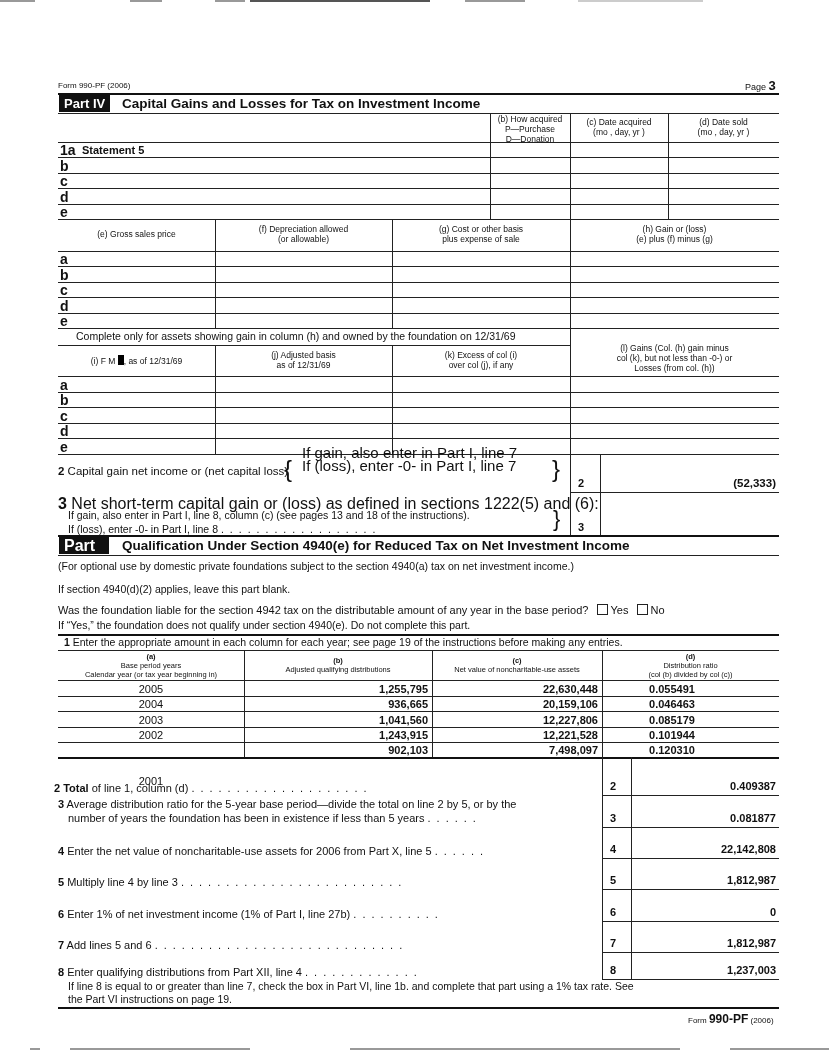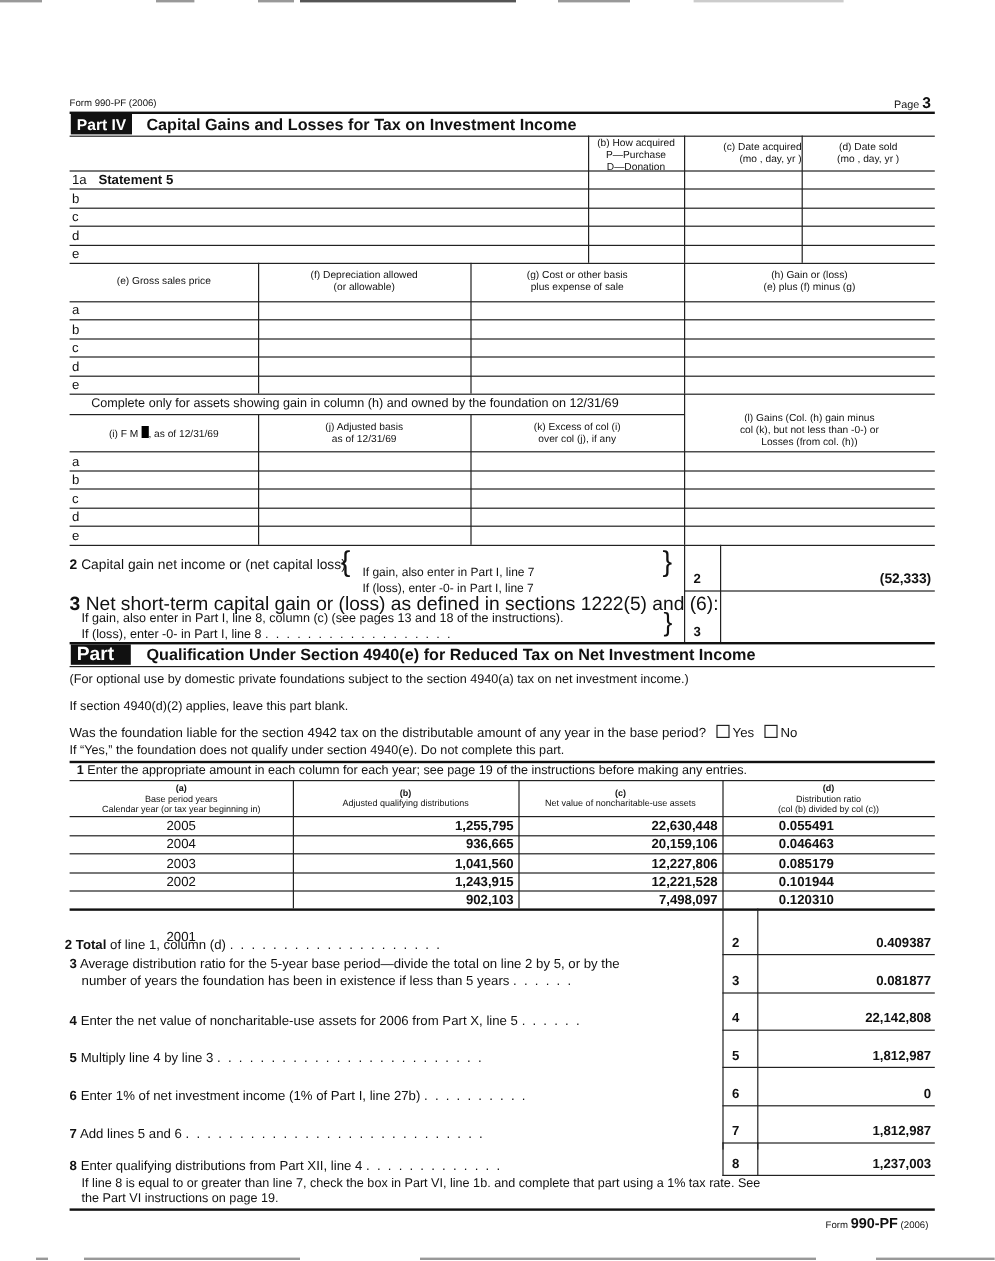--- a/index.html
+++ b/index.html
@@ -11,21 +11,21 @@
   .vline { position:absolute; width:0; border-left:1px solid #222; }
   .t { position:absolute; white-space:nowrap; font-size:11px; line-height:13px; }
   .small { font-size:8.5px; line-height:10px; }
   .tiny { font-size:7.5px; line-height:9px; }
   .center { text-align:center; }
   .right { text-align:right; }
   .bold { font-weight:bold; }
   .partbox { position:absolute; background:#111; color:#fff; font-weight:bold;
              font-size:13px; line-height:17px; padding:0 5px; }
   .parttitle { position:absolute; font-weight:bold; font-size:13.5px; line-height:17px; white-space:nowrap; }
-  .rowlet { position:absolute; font-weight:normal; font-size:11px; line-height:13px; }
+  .rowlet { position:absolute; font-weight:bold; font-size:14px; line-height:13px; }
   .cb { display:inline-block; width:9px; height:9px; border:1px solid #222; vertical-align:-1px; margin:0 2px 0 6px; }
   .redact { display:inline-block; width:6px; height:10px; background:#000; vertical-align:-1px; }
   .dots { letter-spacing:6px; }
 </style>
 </head>
 <body>
 
 <div class="scanline" style="left:0;width:35px;"></div>
 <div class="scanline" style="left:130px;width:32px;"></div>
 <div class="scanline" style="left:215px;width:30px;"></div>
@@ -44,21 +44,21 @@
 <div class="parttitle" style="left:122px;top:95px;">Capital Gains and Losses for Tax on Investment Income</div>
 <div class="hline" style="left:58px;width:721px;top:113px;"></div>
 
 <div class="t small center" style="left:58px;width:432px;top:117px;">
 </div>
 <div class="t small center" style="left:490px;width:80px;top:114px;">
   <div>(b) How acquired</div>
   <div>P—Purchase</div>
   <div>D—Donation</div>
 </div>
-<div class="t small center" style="left:570px;width:98px;top:117px;text-align:right;">
+<div class="t small center" style="left:570px;width:98px;top:117px;">
   <div>(c) Date acquired</div>
   <div>(mo , day, yr )</div>
 </div>
 <div class="t small center" style="left:668px;width:111px;top:117px;">
   <div>(d) Date sold</div>
   <div>(mo , day, yr )</div>
 </div>
 
 <div class="hline" style="left:58px;width:721px;top:142px;"></div>
 <div class="hline" style="left:58px;width:721px;top:157px;"></div>
@@ -138,21 +138,21 @@
 <div class="rowlet" style="left:60px;top:394px;">b</div>
 <div class="rowlet" style="left:60px;top:410px;">c</div>
 <div class="rowlet" style="left:60px;top:425px;">d</div>
 <div class="rowlet" style="left:60px;top:441px;">e</div>
 
 <div class="t" style="left:58px;top:465px;font-size:11.5px;">
   <span class="bold">2</span>
   <span>Capital gain net income or (net capital loss)</span>
 </div>
 <div class="t" style="left:284px;top:455px;font-size:24px;line-height:28px;font-weight:lighter;">{</div>
-<div class="t" style="left:302px;top:471px;font-size:10px;">
+<div class="t" style="left:302px;top:446px;font-size:15px;">
   <div>If gain, also enter in Part I, line 7</div>
   <div>If (loss), enter -0- in Part I, line 7</div>
 </div>
 <div class="t" style="left:552px;top:455px;font-size:24px;line-height:28px;">}</div>
 <div class="vline" style="left:570px;top:454px;height:81px;"></div>
 <div class="vline" style="left:600px;top:454px;height:81px;"></div>
 <div class="t bold" style="left:578px;top:477px;">2</div>
 <div class="t bold right" style="left:600px;width:176px;top:477px;font-size:11.5px;">(52,333)</div>
 <div class="hline" style="left:570px;width:209px;top:492px;"></div>
 

